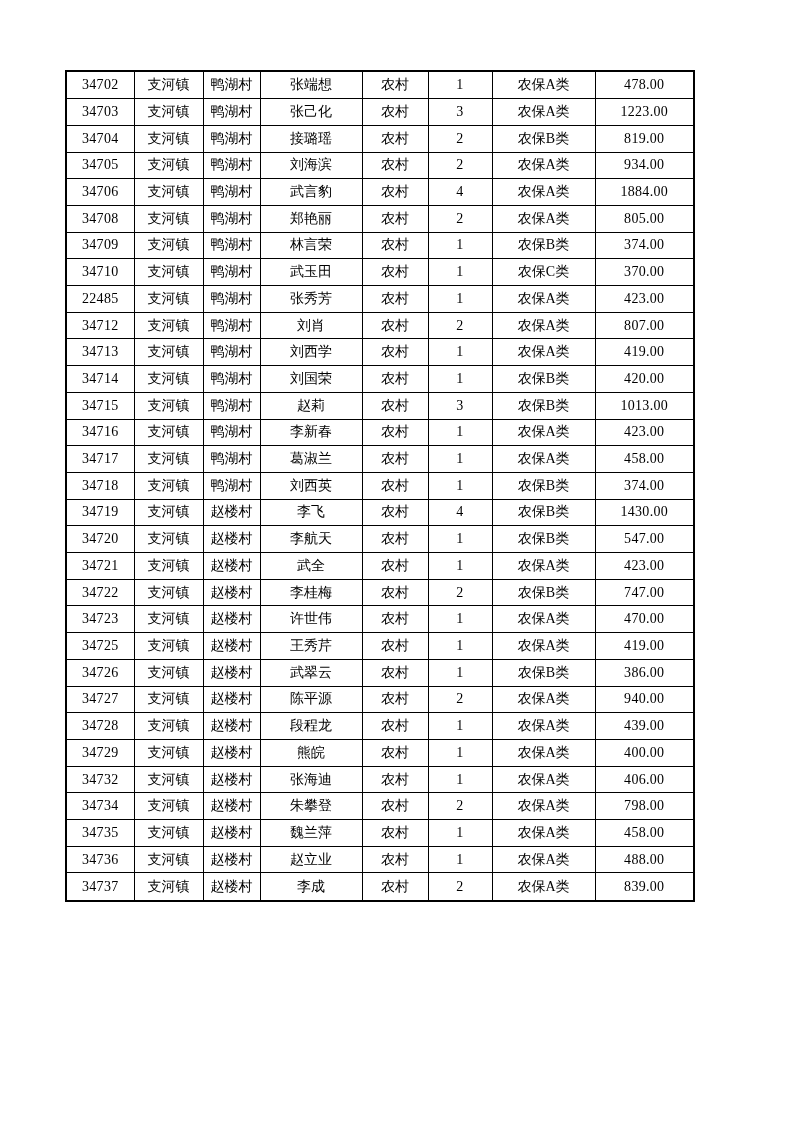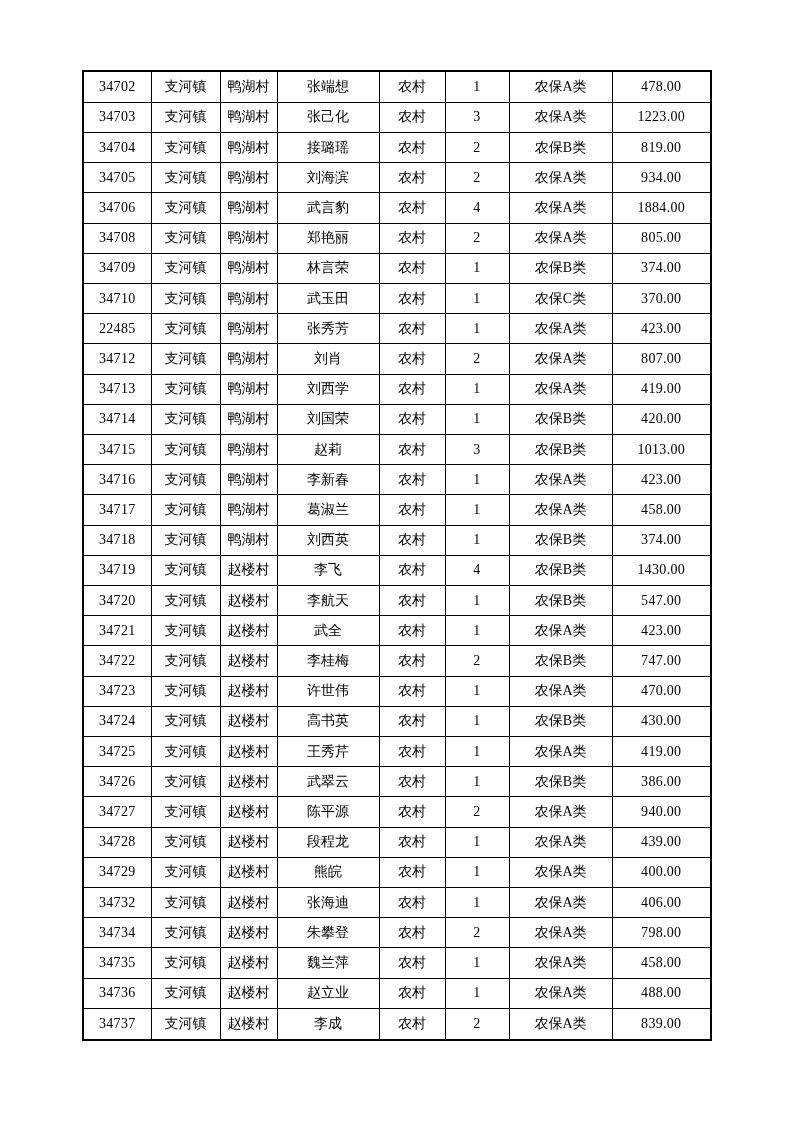--- a/index.html
+++ b/index.html
@@ -14,25 +14,24 @@
     background: #ffffff;
     overflow: hidden;
     font-family: "Liberation Serif", "DejaVu Serif", serif;
     color: #000000;
   }
   table.data-table {
     position: absolute;
     left: 65px;
     top: 70px;
     width: 628px;
-    height: 971px;
+    height: 832px;
     border-collapse: collapse;
     table-layout: fixed;
     border: 2px solid #000000;
-    margin-left: 17px;
   }
   table.data-table td {
     border: 1px solid #000000;
     text-align: center;
     vertical-align: middle;
     font-size: 14px;
     line-height: 1;
     padding: 0;
     white-space: nowrap;
     overflow: hidden;
@@ -263,30 +262,20 @@
           <td class="num">34723</td>
           <td>支河镇</td>
           <td>赵楼村</td>
           <td>许世伟</td>
           <td>农村</td>
           <td class="num">1</td>
           <td>农保A类</td>
           <td class="num">470.00</td>
         </tr>
         <tr>
-          <td class="num">34724</td>
-          <td>支河镇</td>
-          <td>赵楼村</td>
-          <td>高书英</td>
-          <td>农村</td>
-          <td class="num">1</td>
-          <td>农保B类</td>
-          <td class="num">430.00</td>
-        </tr>
-        <tr>
           <td class="num">34725</td>
           <td>支河镇</td>
           <td>赵楼村</td>
           <td>王秀芹</td>
           <td>农村</td>
           <td class="num">1</td>
           <td>农保A类</td>
           <td class="num">419.00</td>
         </tr>
         <tr>

